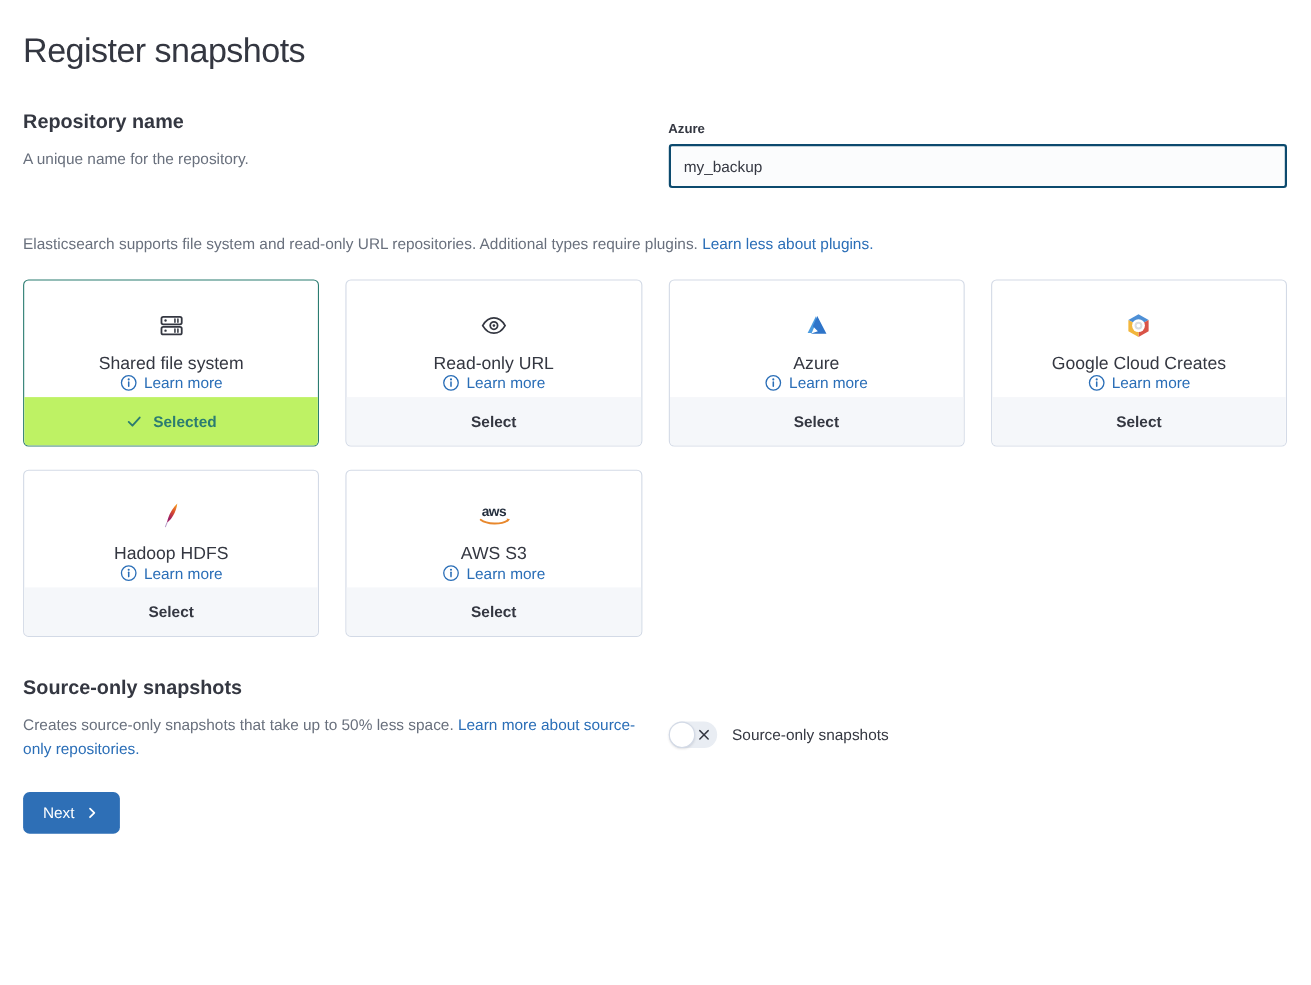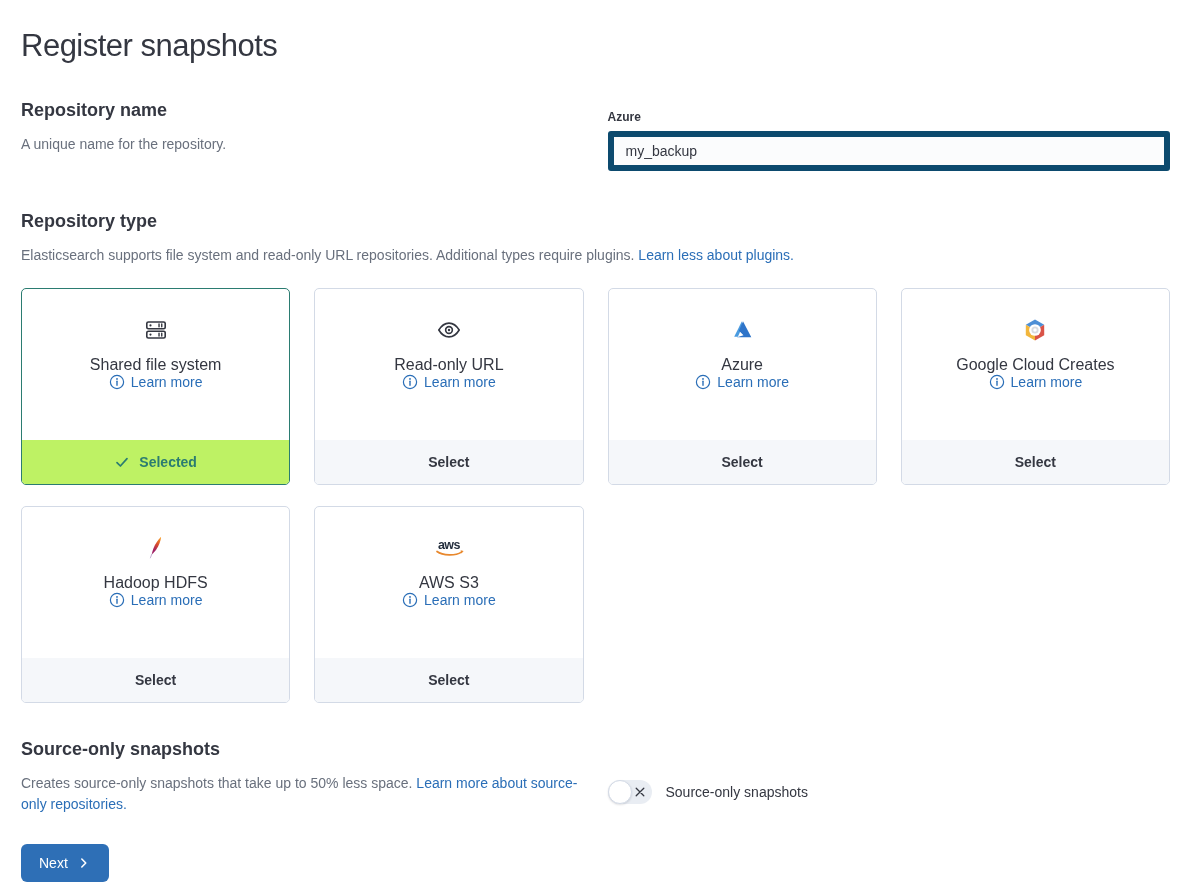--- a/index.html
+++ b/index.html
@@ -22,37 +22,37 @@
   p.section-desc { font-size: 14px; line-height: 1.5; color: #69707d; }
   p.section-desc a { color: #2a6eb7; }
 
   
   .name-row { margin-bottom: 40px; }
   .field-col { margin-top: 10px; }
   .field-label { display: block; font-size: 12px; font-weight: 700; color: #343741; margin-bottom: 7px; }
   .text-input {
     width: 100%; height: 40px;
     background: #fbfcfd;
-    border: 6px solid #0c4a6e;
+    border: 2px solid #0c4a6e;
     border-radius: 3px;
     padding: 0 12px;
     font-size: 14px; color: #343741;
     font-family: "Liberation Sans", sans-serif;
   }
 
   
   .type-section { margin-bottom: 36px; }
   .type-section .section-desc { margin-bottom: 22px; }
   .card-grid {
     display: grid;
     grid-template-columns: repeat(4, 1fr);
     gap: 21px 24px;
   }
   .repo-card {
-    height: 197px;
+    height: 152px;
     background: #fff;
     border: 1px solid #d3dae6;
     border-radius: 5px;
     display: flex; flex-direction: column;
     overflow: hidden;
     cursor: pointer;
   }
   .repo-card.selected { border-color: #2b7c71; }
   .card-icon-box { height: 30px; margin-top: 26px; display: flex; align-items: center; justify-content: center; }
   .card-title { margin-top: 11px; text-align: center; font-size: 16px; font-weight: 500; color: #343741; }
@@ -110,21 +110,20 @@
     <p class="section-desc">A unique name for the repository.</p>
   </div>
   <div class="section-col field-col">
     <label class="field-label">Azure</label>
     <input class="text-input" type="text" value="my_backup" style="">
   </div>
 </div>
 
 
 <div class="type-section">
-  <h2 class="section-heading">Repository type</h2>
   <p class="section-desc">
     <span>Elasticsearch supports file system and read-only URL repositories. Additional types require plugins.</span>
     <a>Learn less about plugins.</a>
   </p>
 
   <div class="card-grid">
 
     <div class="repo-card selected">
       <div class="card-icon-box">
         <svg width="26" height="26" viewBox="0 0 24 24" fill="none">

